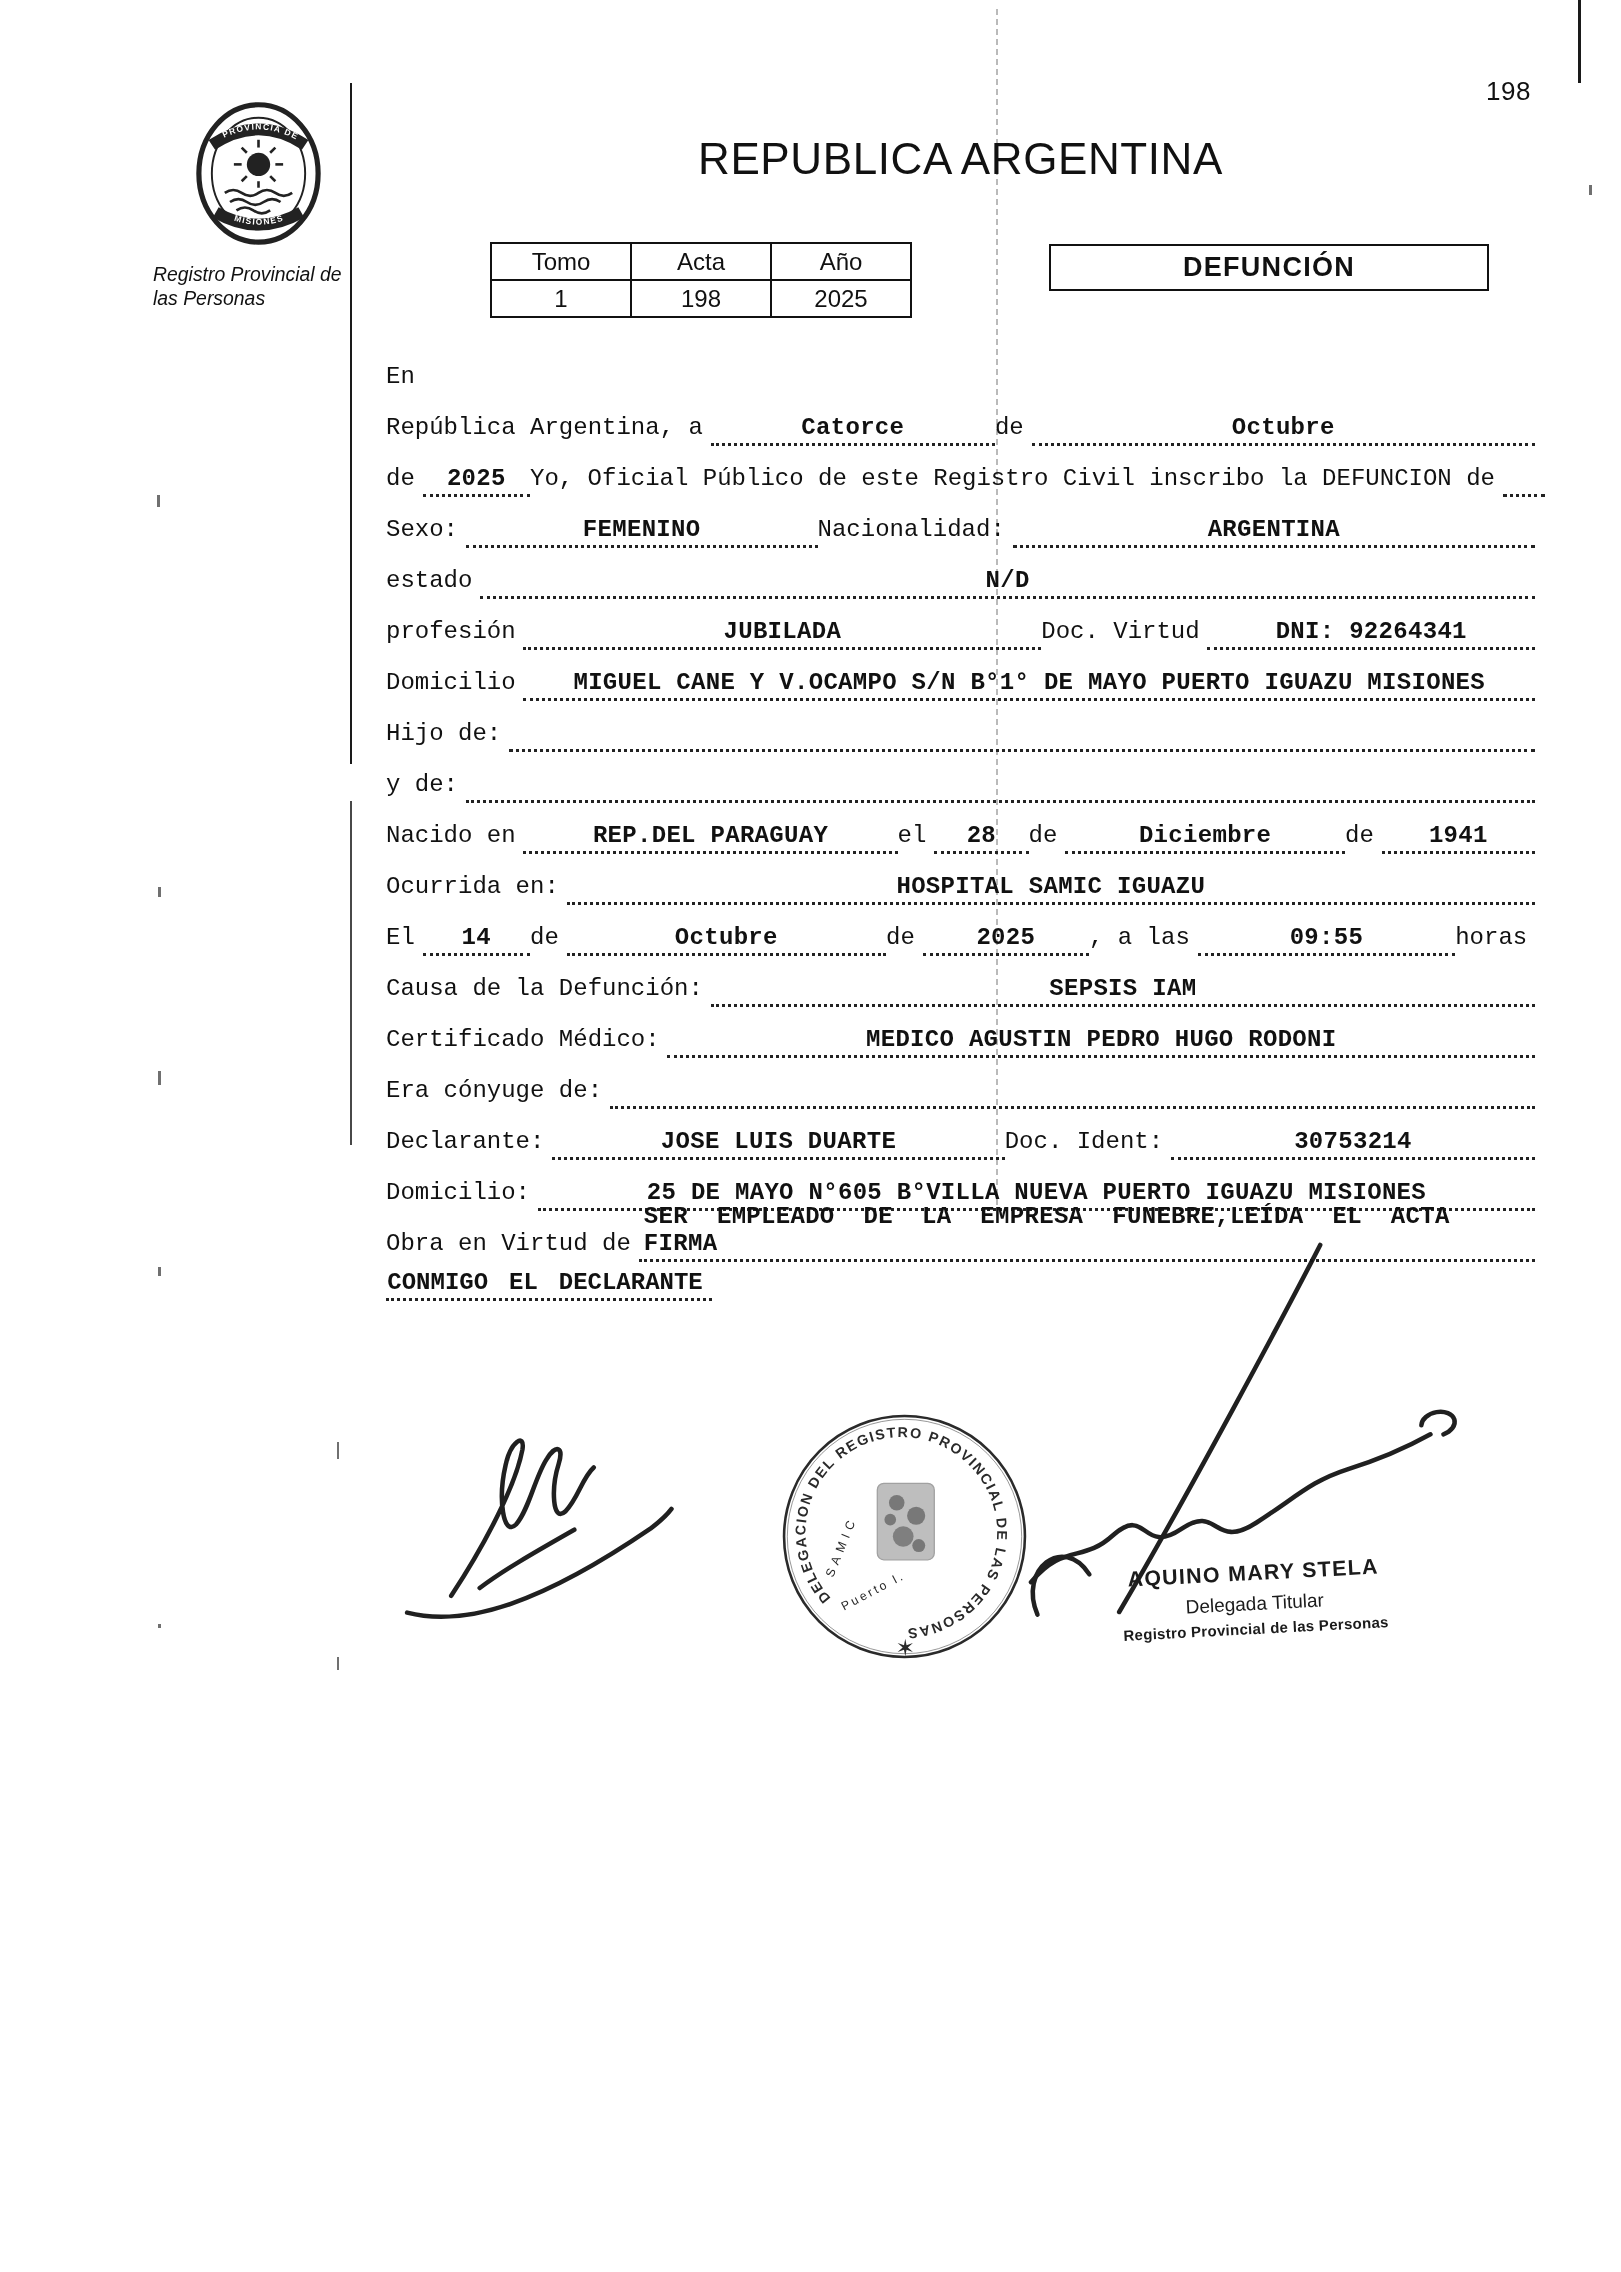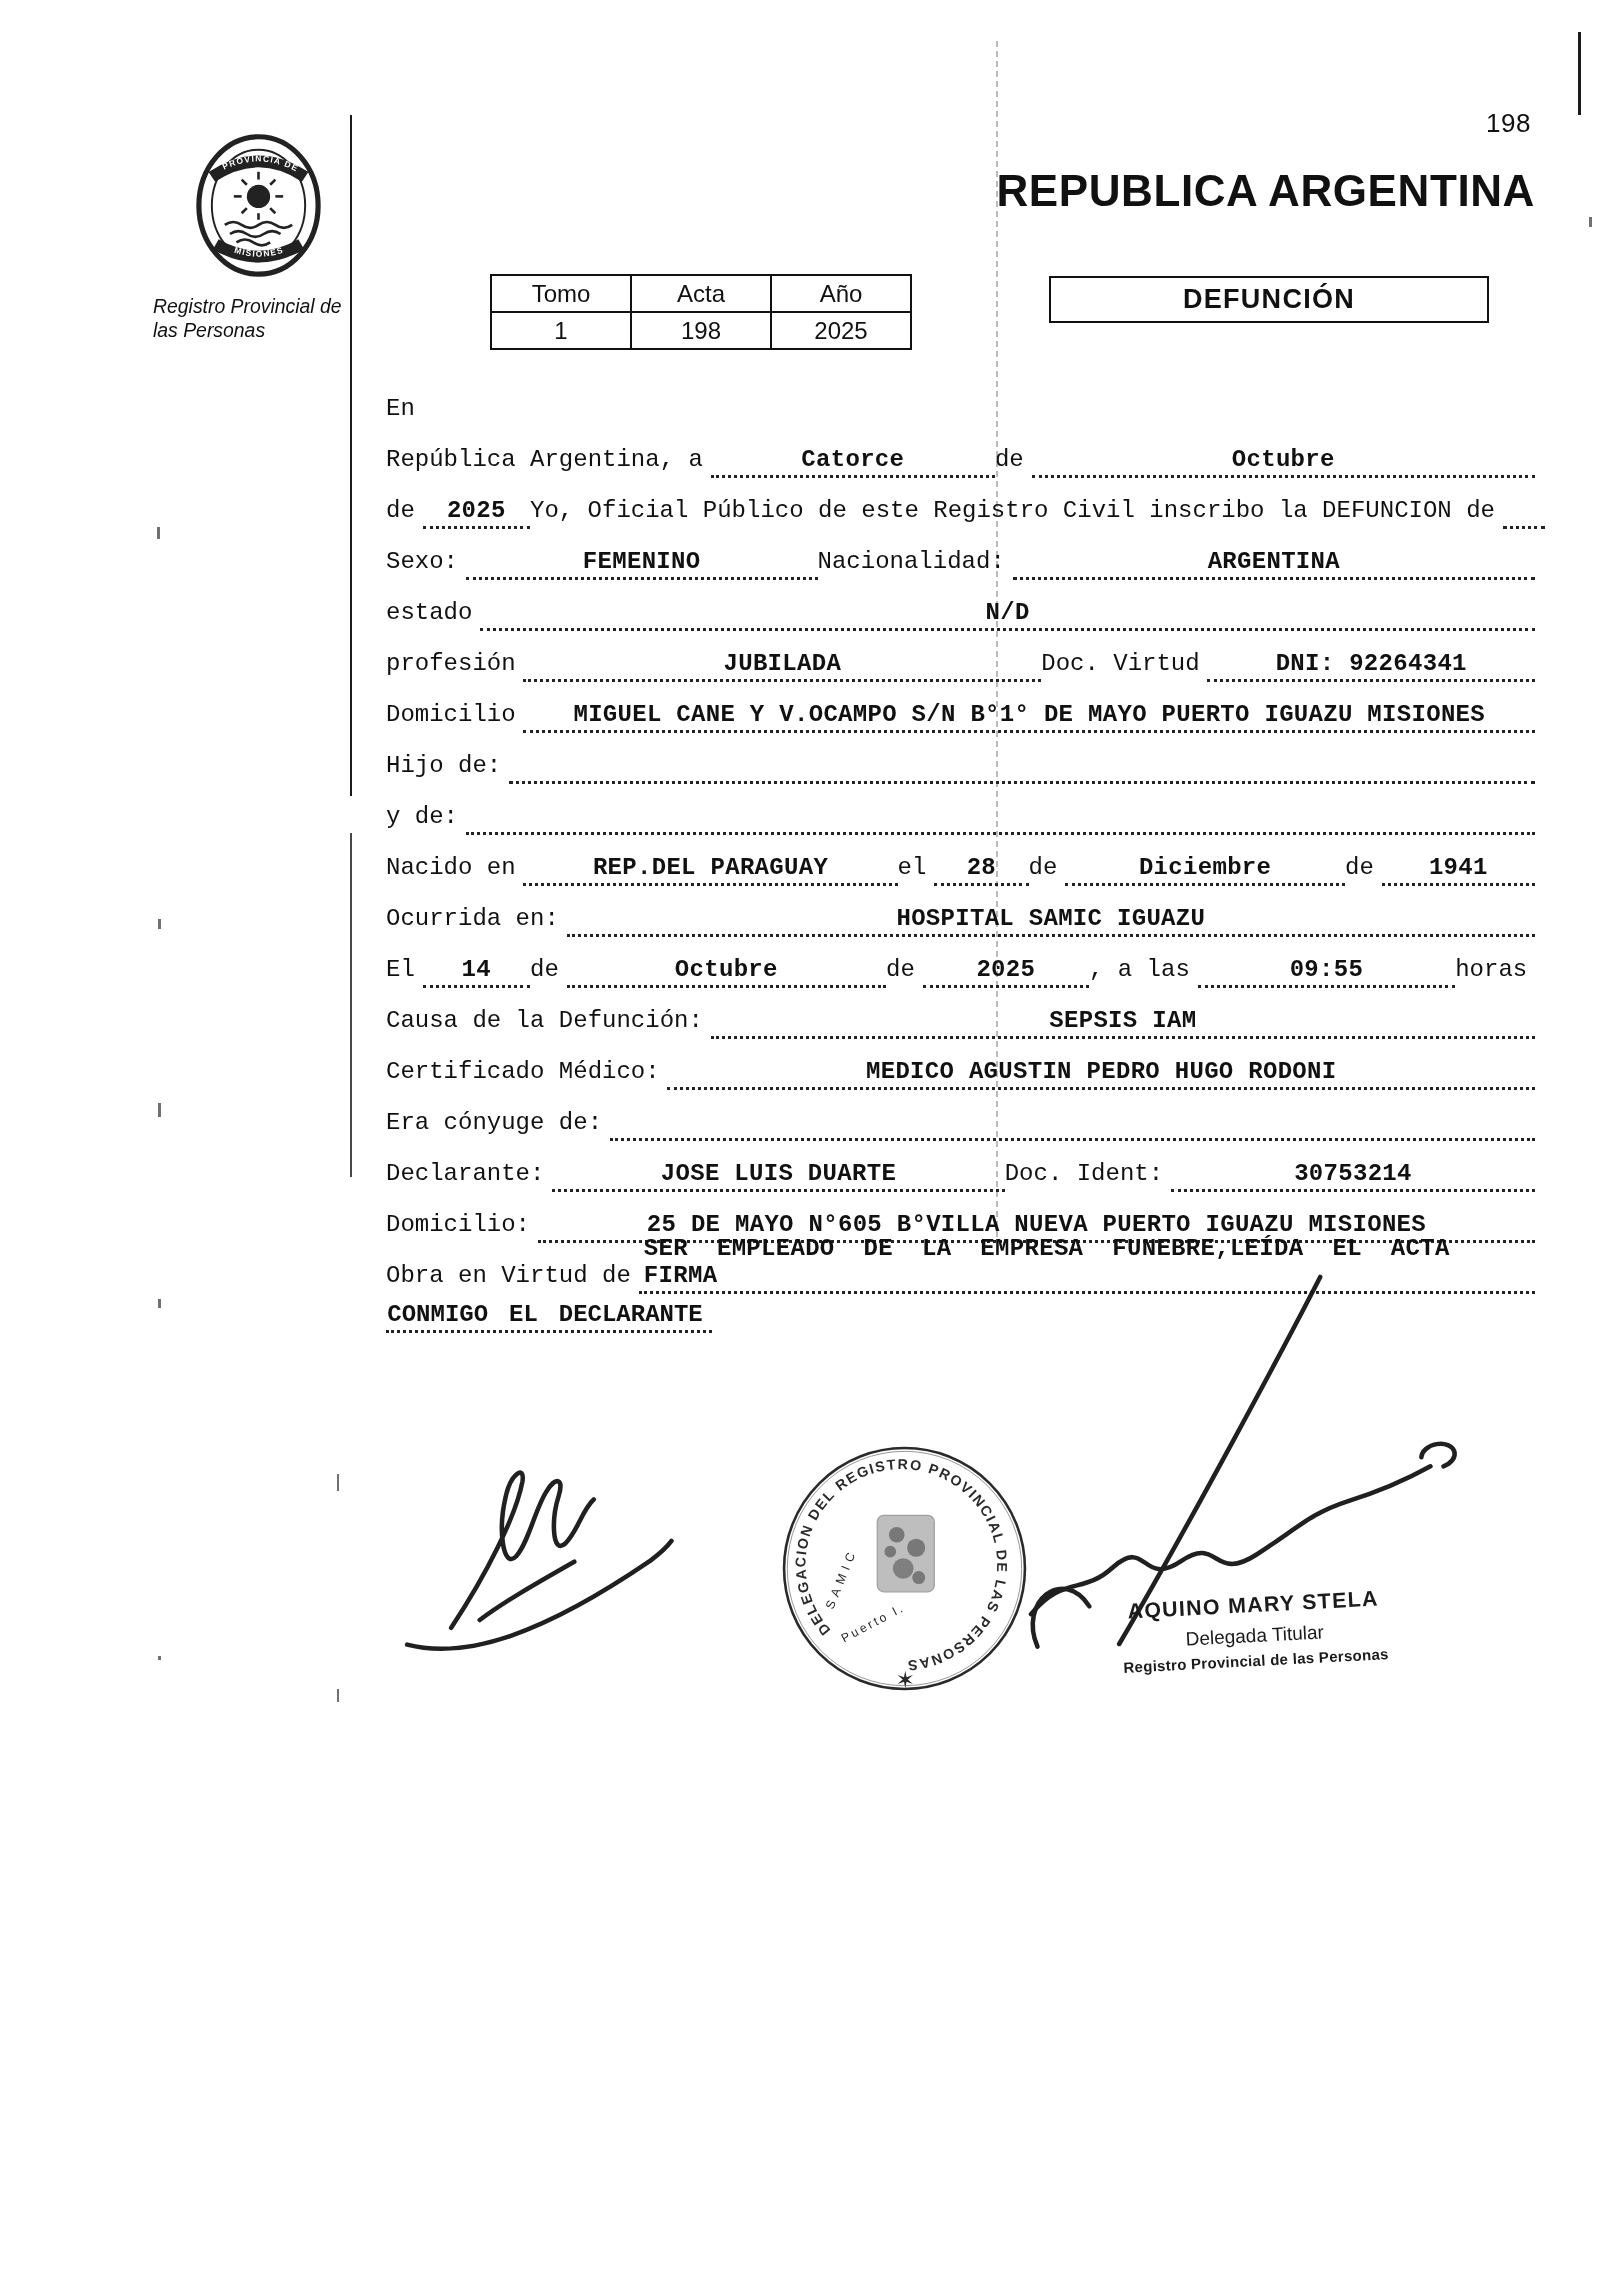--- a/index.html
+++ b/index.html
@@ -3,34 +3,33 @@
 <meta charset="utf-8">
 <style>
   html,body{margin:0;padding:0;background:#ffffff;}
   .page{
     position:relative;
     width:1622px;height:1824px;
     background:#ffffff;
     font-family:"Liberation Sans", sans-serif;
     color:#111;
     overflow:hidden;
-    margin-top:32px;
   }
   
   .vline{position:absolute;background:#1a1a1a;}
   .crease{position:absolute;left:996px;top:9px;height:1196px;width:0;
     border-left:2.6px dashed #777;opacity:.5;}
   .tick{position:absolute;background:#333;opacity:.7;}
   
   .page-number{position:absolute;left:1486px;top:76px;font-size:26px;letter-spacing:0.6px;}
   .logo{position:absolute;left:187px;top:97px;width:143px;height:162px;}
   .org-name{position:absolute;left:153px;top:262px;width:214px;text-align:left;
     font-size:19.4px;line-height:1.25;font-style:italic;}
-  .title{position:absolute;left:386px;top:134px;width:1149px;margin:0;text-align:right;
-    font-size:44px;font-weight:bold;letter-spacing:0.6px;}
+  .title{position:absolute;left:386px;top:134px;width:1149px;margin:0;text-align:center;
+    font-size:44px;font-weight:normal;letter-spacing:0.6px;}
   .record-table{position:absolute;left:490px;top:242px;border-collapse:collapse;}
   .record-table td{border:2.6px solid #111;width:134px;height:31px;text-align:center;
     font-size:24px;padding:2px;}
   .type-box{position:absolute;left:1049px;top:244px;width:436px;height:43px;
     border:2.6px solid #111;display:flex;align-items:center;justify-content:center;
     font-size:27px;font-weight:bold;letter-spacing:1.3px;}
   
   .form{position:absolute;left:386px;top:344px;width:1149px;font-size:24px;}
   .frow{display:flex;align-items:flex-end;height:51px;font-family:Liberation Mono, monospace;}
   .lbl{white-space:pre;padding:0 7.8px 1.9px 0;border-bottom:3.2px solid transparent;}

